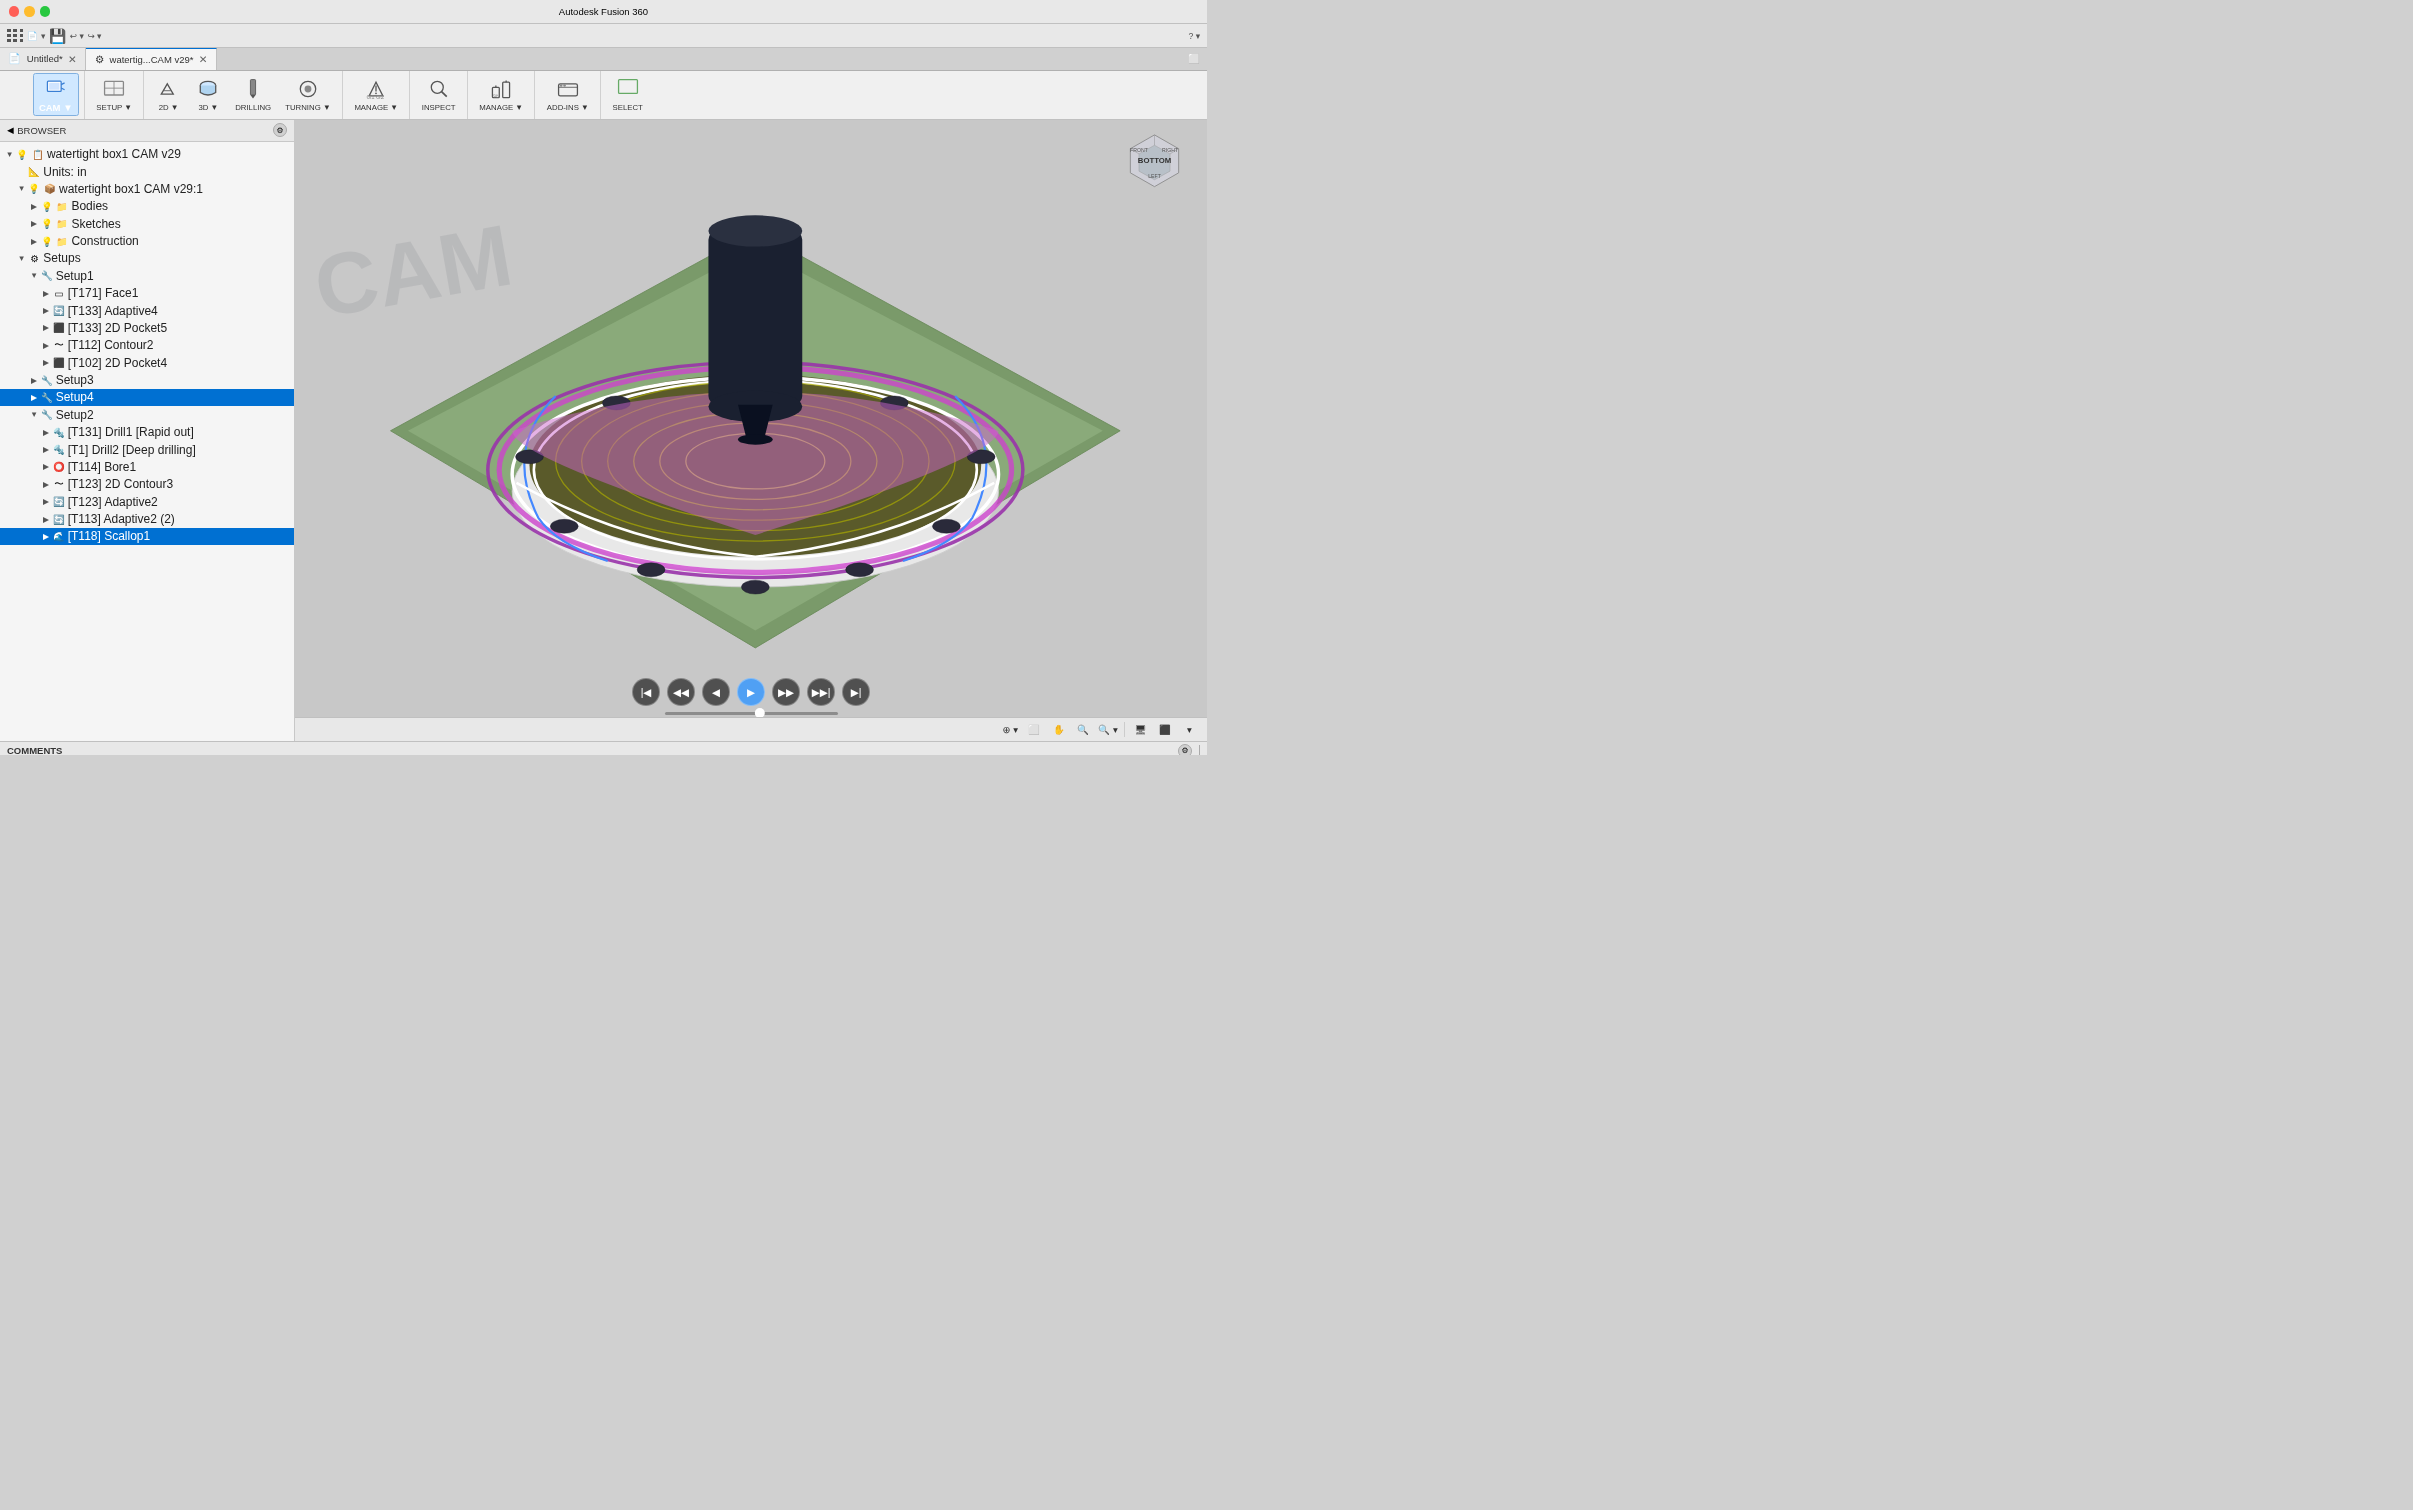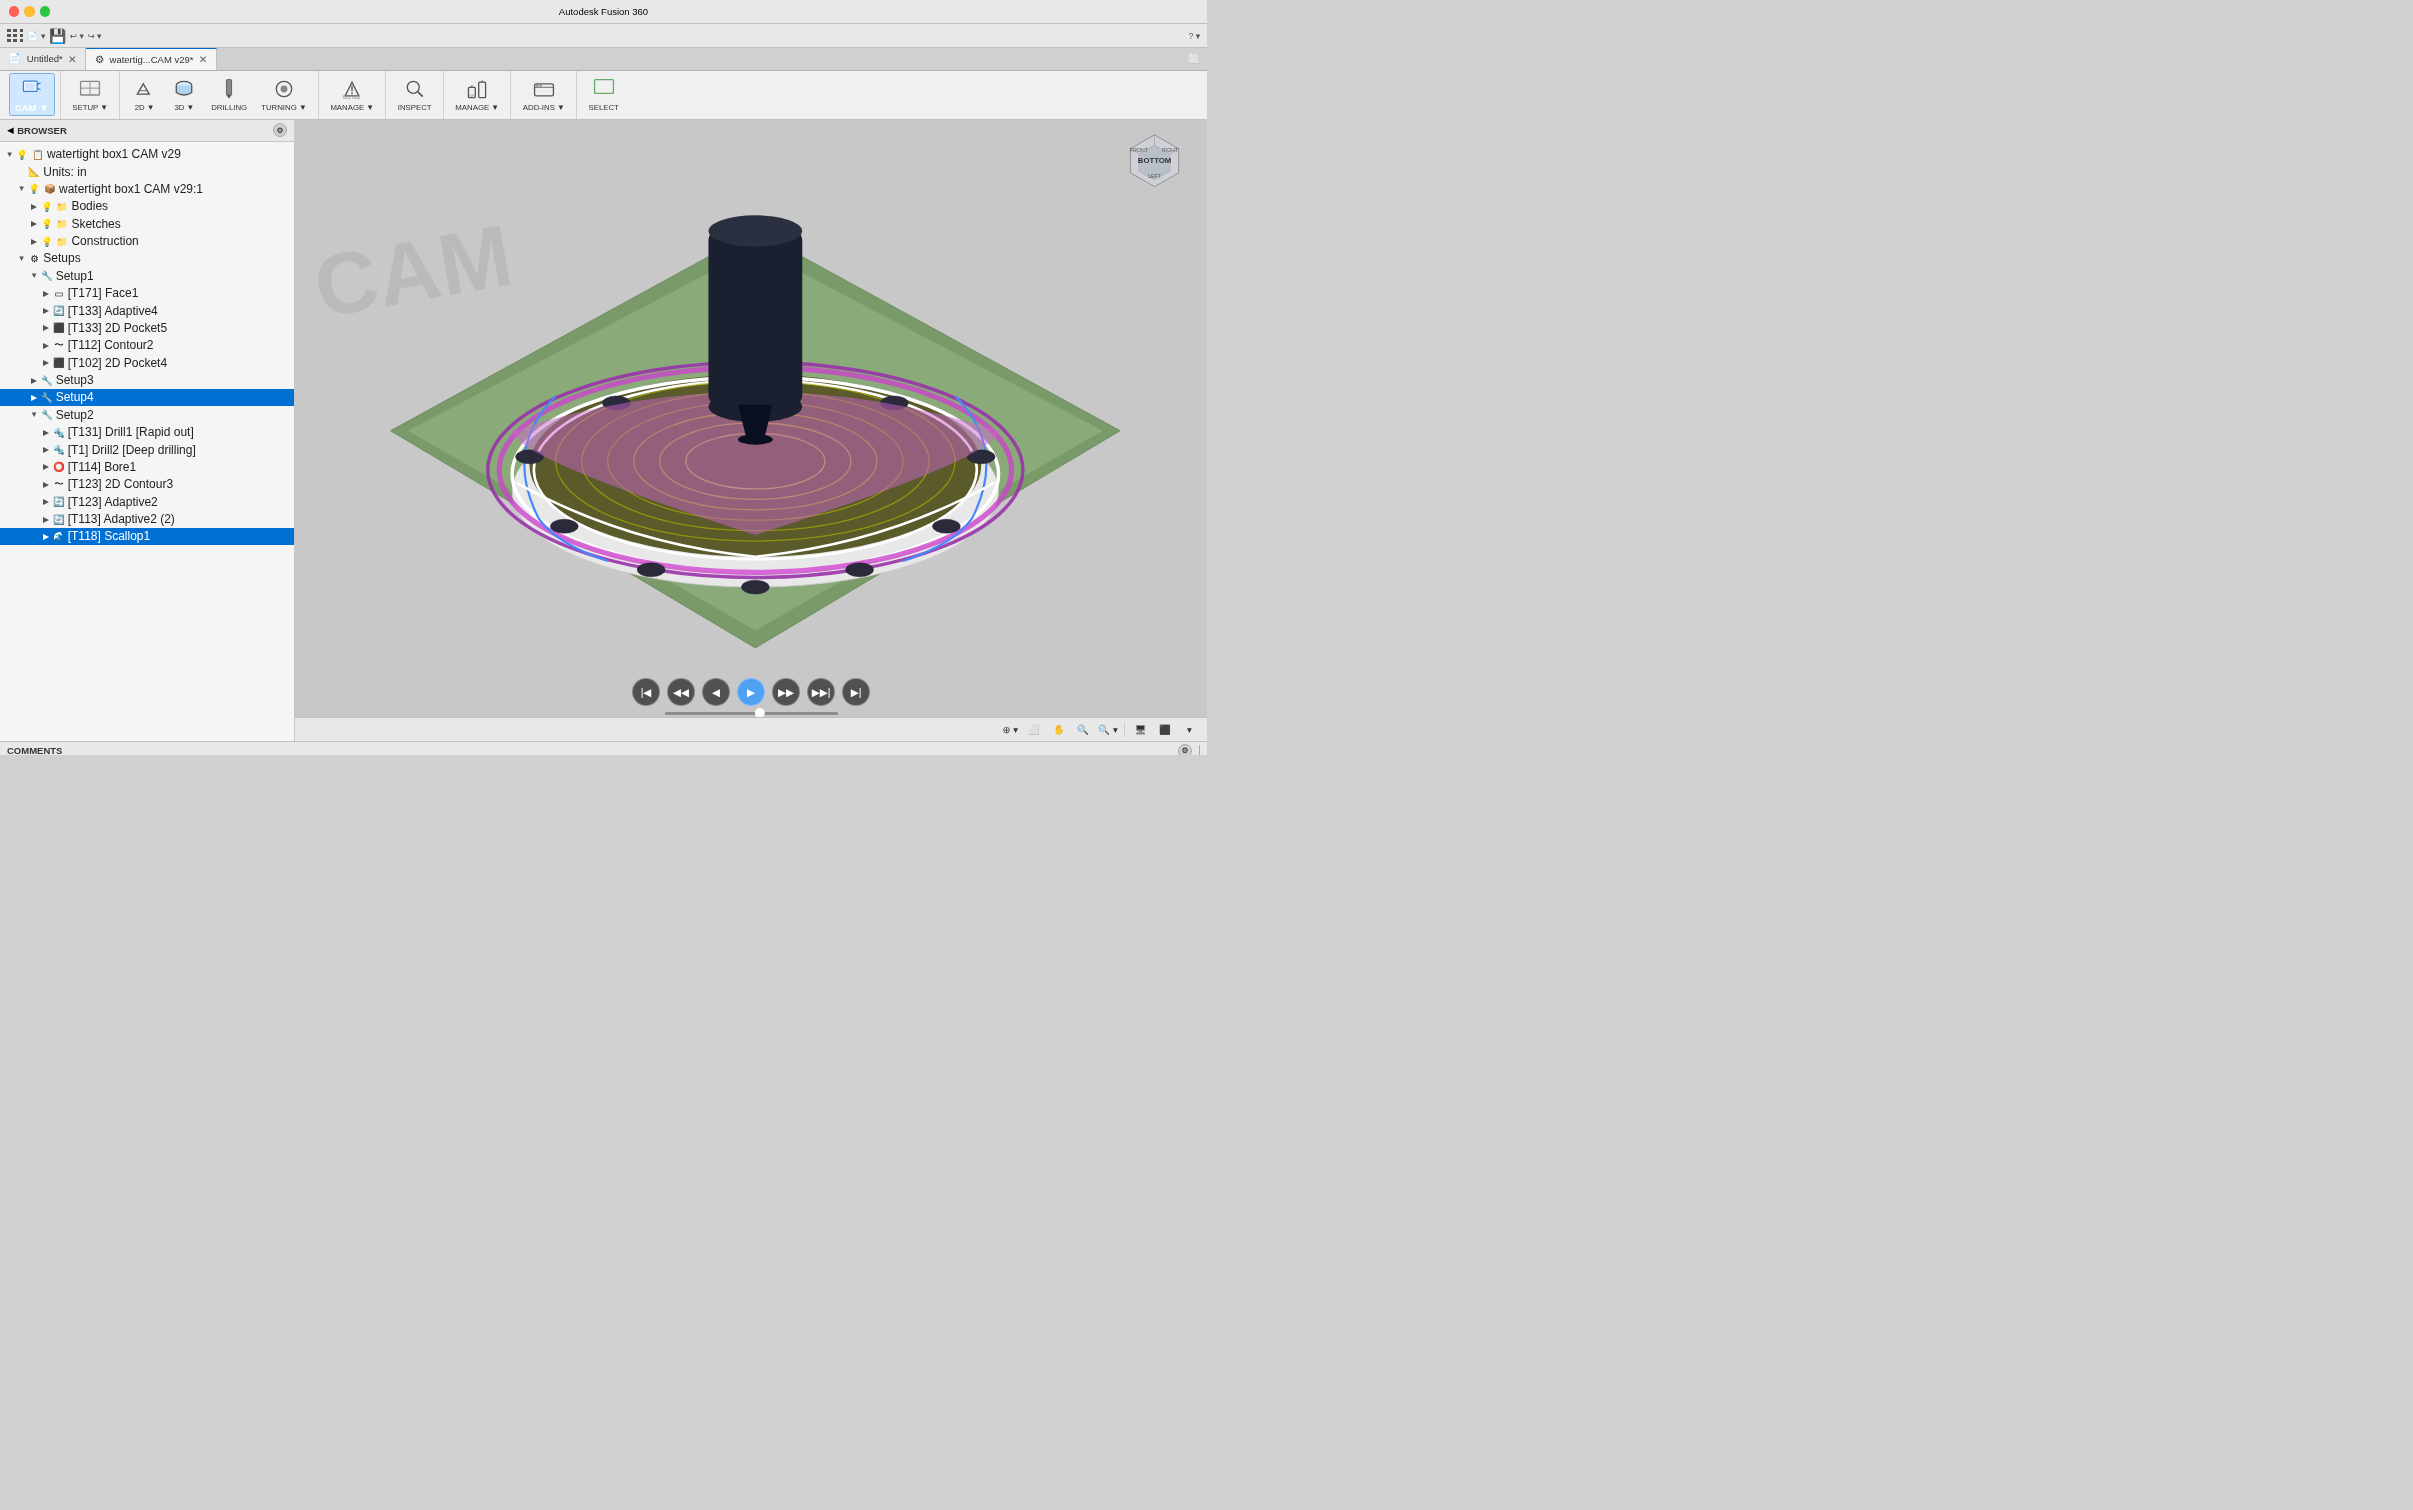--- a/index.html
+++ b/index.html
@@ -11,38 +11,38 @@
     .tb-btn { width: 10.4px; height: 10.4px; border-radius: 50%; border: none; cursor: pointer; }
     .tb-close { background: #ff5f57; }
     .tb-min { background: #febc2e; }
     .tb-max { background: #28c840; }
 
     
     .toolbar { background: #f0f0f0; border-bottom: 0.9px solid #c0c0c0; display: flex; align-items: stretch; height: 49px; padding: 0 3.5px; }
     .toolbar-group { display: flex; align-items: center; border-right: 0.9px solid #d0d0d0; padding: 1.7px 5.2px; gap: 1.7px; }
     .toolbar-group:last-child { border-right: none; align-items: center; }
     .tool-btn { display: flex; flex-direction: column; align-items: center; justify-content: center; padding: 1.7px 5.2px; border-radius: 2.6px; cursor: pointer; min-width: 38px; gap: 1.7px; border: 0.9px solid transparent; background: transparent; }
-    .tool-btn.active { background: #d0e8ff; border-color: #80b0e0; }
+    .tool-btn.active { background: #d0e8ff; border-color: #80b0e0; margin-left: 24px; }
     .tool-icon { width: 24px; height: 24px; display: flex; align-items: center; justify-content: center; }
     .tool-label { font-size: 7.8px; color: #333; white-space: nowrap; }
 
     
     .tabs-bar { background: #d0d0d0; display: flex; align-items: center; height: 22.5px; border-bottom: 0.9px solid #b0b0b0; }
     .tab { display: flex; align-items: center; gap: 5.2px; padding: 3.5px 8.7px; background: #e8e8e8; border-right: 0.9px solid #c0c0c0; height: 100%; cursor: pointer; font-size: 9.5px; color: #333; }
     .tab.active { background: #f5f5f5; border-top: 1.7px solid #0070d2; }
     .tab-close { color: #666; font-size: 10.4px; cursor: pointer; }
     .tab-icon { font-size: 10.4px; }
 
     
     .main-layout { display: flex; height: calc(755px - 24px - 49px - 22.5px - 19px - 19px); }
 
     
     .sidebar { width: 295px; background: #f5f5f5; border-right: 0.9px solid #c8c8c8; display: flex; flex-direction: column; overflow: hidden; }
     .sidebar-header { display: flex; align-items: center; justify-content: space-between; padding: 3.5px 7px; background: #e8e8e8; border-bottom: 0.9px solid #c8c8c8; height: 22.5px; }
-    .sidebar-header-title { font-size: 9.5px; font-weight: bold; color: #333; }
+    .sidebar-header-title { font-size: 9.5px; font-weight: normal; color: #333; }
     .sidebar-controls { display: flex; gap: 3.5px; }
     .sidebar-btn { width: 14px; height: 14px; border-radius: 50%; border: 0.9px solid #aaa; background: #d0d0d0; cursor: pointer; display: flex; align-items: center; justify-content: center; font-size: 7.8px; }
     .sidebar-tree { flex: 1; overflow-y: auto; padding: 3.5px 0; }
     .tree-item { display: flex; align-items: center; padding: 1.7px 3.5px; cursor: pointer; white-space: nowrap; }
     .tree-item.selected { background: #0070d2; color: white; }
     .tree-item.selected .item-label { color: white; }
     .tree-expand { width: 12px; height: 12px; display: flex; align-items: center; justify-content: center; cursor: pointer; color: #555; font-size: 7.8px; }
     .tree-icon { width: 14px; height: 14px; display: flex; align-items: center; justify-content: center; margin-right: 1.7px; }
     .item-label { font-size: 12px; color: #222; }
     .indent-1 { padding-left: 15.6px; }

